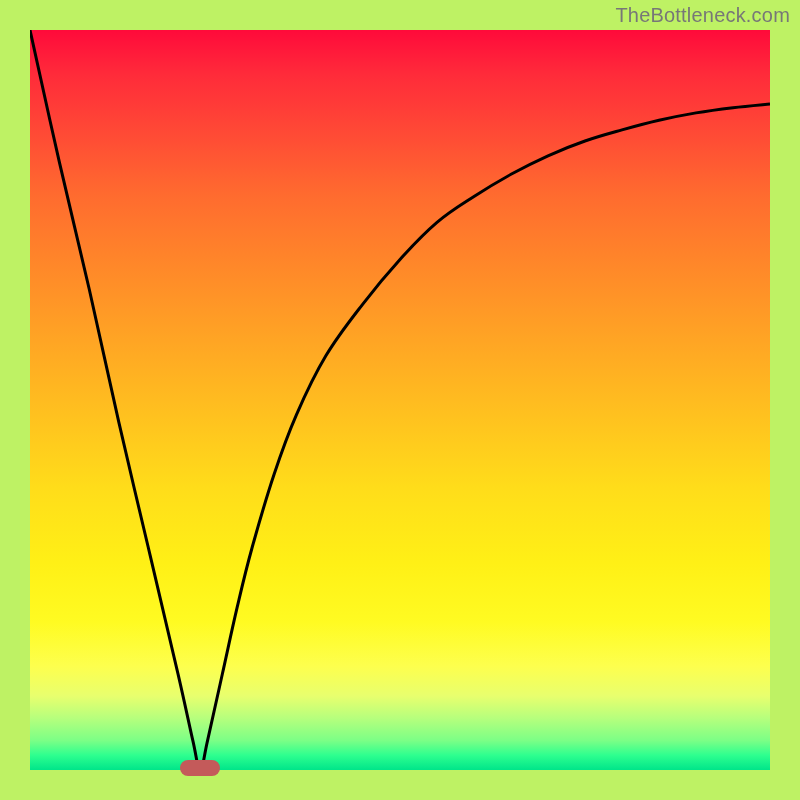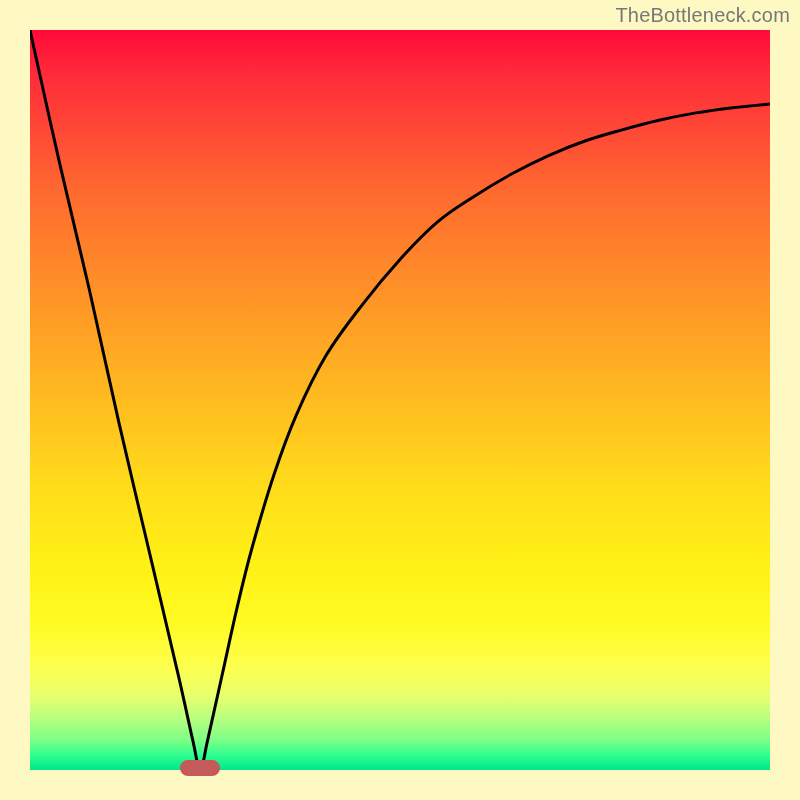--- a/index.html
+++ b/index.html
@@ -8,21 +8,21 @@
     width: 800px;
     height: 800px;
     background: #000;
     overflow: hidden;
     font-family: Arial, Helvetica, sans-serif;
   }
   .container {
     position: relative;
     width: 800px;
     height: 800px;
-    background: #fef9c3;
+    background: #bef264;
   }
   .plot-area {
     position: absolute;
     left: 30px;
     top: 30px;
     width: 740px;
     height: 740px;
     
     background: linear-gradient(to bottom,
       #ff0a3a 0%,

